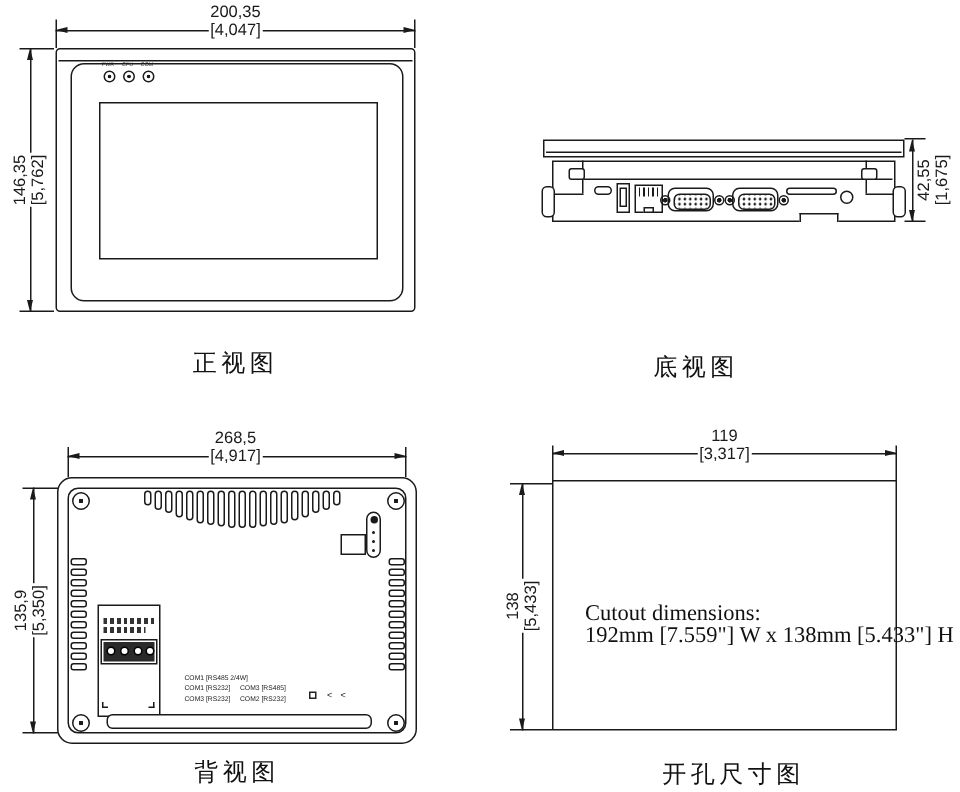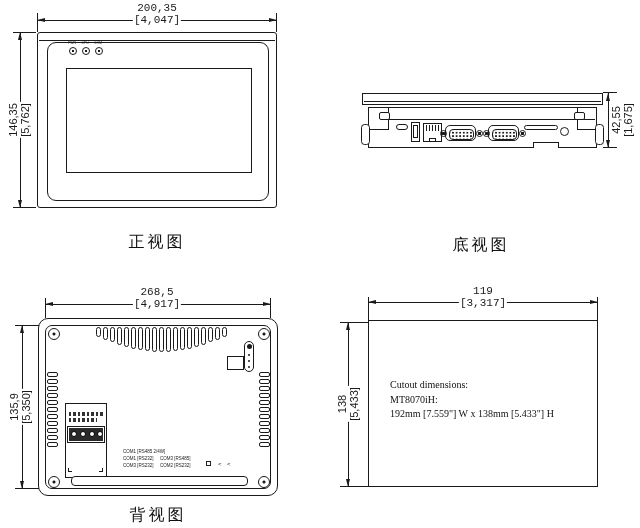--- a/index.html
+++ b/index.html
@@ -3,42 +3,42 @@
 <meta charset="utf-8">
 <style>
   html,body{margin:0;padding:0;background:#fff;}
   #canvas{position:relative;width:640px;height:528px;background:#ffffff;overflow:hidden;
           font-family:"Liberation Sans","DejaVu Sans",sans-serif;color:#1a1a1a;}
   .v{position:absolute;box-sizing:border-box;}
   .ln{position:absolute;background:#1a1a1a;}
   .rect{position:absolute;box-sizing:border-box;border:1.5px solid #1a1a1a;background:#fff;}
   .thin{border-width:1px;}
   .dimlbl{position:absolute;z-index:3;background:#fff;text-align:center;line-height:1.05;
-          font-size:11px;white-space:nowrap;transform:translateX(-50%);padding:0 1px;font-family:Liberation Mono, monospace;}
+          font-size:11px;white-space:nowrap;transform:translateX(-50%);padding:0 1px;}
   .vdim{position:absolute;z-index:3;background:#fff;text-align:center;line-height:1.05;
         font-size:11px;white-space:nowrap;transform:translate(-50%,-50%) rotate(-90deg);padding:0 1px;}
   .ah{position:absolute;width:0;height:0;border:solid transparent;z-index:2;}
   .ah.l{border-width:2.5px 8px 2.5px 0;border-right-color:#1a1a1a;}
   .ah.r{border-width:2.5px 0 2.5px 8px;border-left-color:#1a1a1a;}
   .ah.u{border-width:0 2.5px 8px 2.5px;border-bottom-color:#1a1a1a;}
   .ah.d{border-width:8px 2.5px 0 2.5px;border-top-color:#1a1a1a;}
   .cap{position:absolute;transform:translateX(-50%);font-family:"Liberation Serif","DejaVu Serif",serif;
        font-size:16px;letter-spacing:3px;color:#111;white-space:nowrap;}
   .led{position:absolute;width:6px;height:6px;border:1px solid #1a1a1a;border-radius:50%;
        background:radial-gradient(circle,#1a1a1a 1px,transparent 1.4px);}
   .ledlbl{position:absolute;font-size:3.5px;letter-spacing:0;transform:translateX(-50%);color:#222;}
   .db9pins{position:absolute;border:1px solid #1a1a1a;border-radius:4px;
        background-image:radial-gradient(circle,#1a1a1a 0.8px,transparent 1px);
        background-size:3.6px 3.4px;background-position:1.2px 1px;}
   .screw{position:absolute;border:1.2px solid #1a1a1a;border-radius:50%;
        background:radial-gradient(circle,#1a1a1a 1.4px,transparent 1.7px);}
   .smtxt{position:absolute;font-size:4.5px;line-height:1;color:#222;white-space:nowrap;letter-spacing:0;}
   .stripes{position:absolute;background:repeating-linear-gradient(90deg,#333 0 2.5px,transparent 2.5px 4.5px);}
-  .note{position:absolute;font-family:"Liberation Serif","DejaVu Serif",serif;font-size:10px;
-        line-height:14.5px;color:#111;white-space:nowrap;}
+  .note{position:absolute;font-family:"Liberation Serif","DejaVu Serif",serif;font-size:15px;
+        line-height:14.5px;color:#111;white-space:nowrap;margin-top:24px;}
 </style>
 </head>
 <body>
 
 <div id="canvas">
 
   <div class="v" style="left:0;top:0;width:320px;height:264px;">
 
     <div class="dimlbl" style="left:157px;top:3px;">
       <div>200,35</div>
@@ -116,21 +116,21 @@
     <div class="ln" style="left:288px;top:93px;width:1px;height:55px;"></div>
     <div class="ah u" style="left:285.5px;top:93px;"></div>
     <div class="ah d" style="left:285.5px;top:140px;"></div>
     <div class="ln" style="left:283px;top:92px;width:14px;height:1px;"></div>
     <div class="ln" style="left:283px;top:147px;width:14px;height:1px;"></div>
     <div class="vdim" style="left:303px;top:120px;">
       <div>42,55</div>
       <div>[1,675]</div>
     </div>
 
-    <div class="cap" style="left:161px;top:235px;">底视图</div>
+    <div class="cap" style="left:144px;top:235px;">底视图</div>
   </div>
 
   <div class="v" style="left:0;top:280px;width:320px;height:248px;">
 
     <div class="dimlbl" style="left:157px;top:7px;">
       <div>268,5</div>
       <div>[4,917]</div>
     </div>
     <div class="ln" style="left:45px;top:24px;width:226px;height:1px;"></div>
     <div class="ah l" style="left:45px;top:22px;"></div>
@@ -256,19 +256,19 @@
     <div class="ln" style="left:20px;top:206px;width:28px;height:1px;"></div>
     <div class="vdim" style="left:29px;top:124px;">
       <div>138</div>
       <div>[5,433]</div>
     </div>
 
     <div class="rect" style="left:48px;top:40px;width:230px;height:167px;"></div>
 
     <div class="note" style="left:70px;top:98px;">
       <div>Cutout dimensions:</div>
-      <div>MT8070iH:</div>
       <div>192mm [7.559"] W x 138mm [5.433"] H</div>
     </div>
 
+    <div class="cap" style="left:169px;top:226px;">开孔尺寸图</div>
   </div>
 
 </div>
 
 </body></html>

